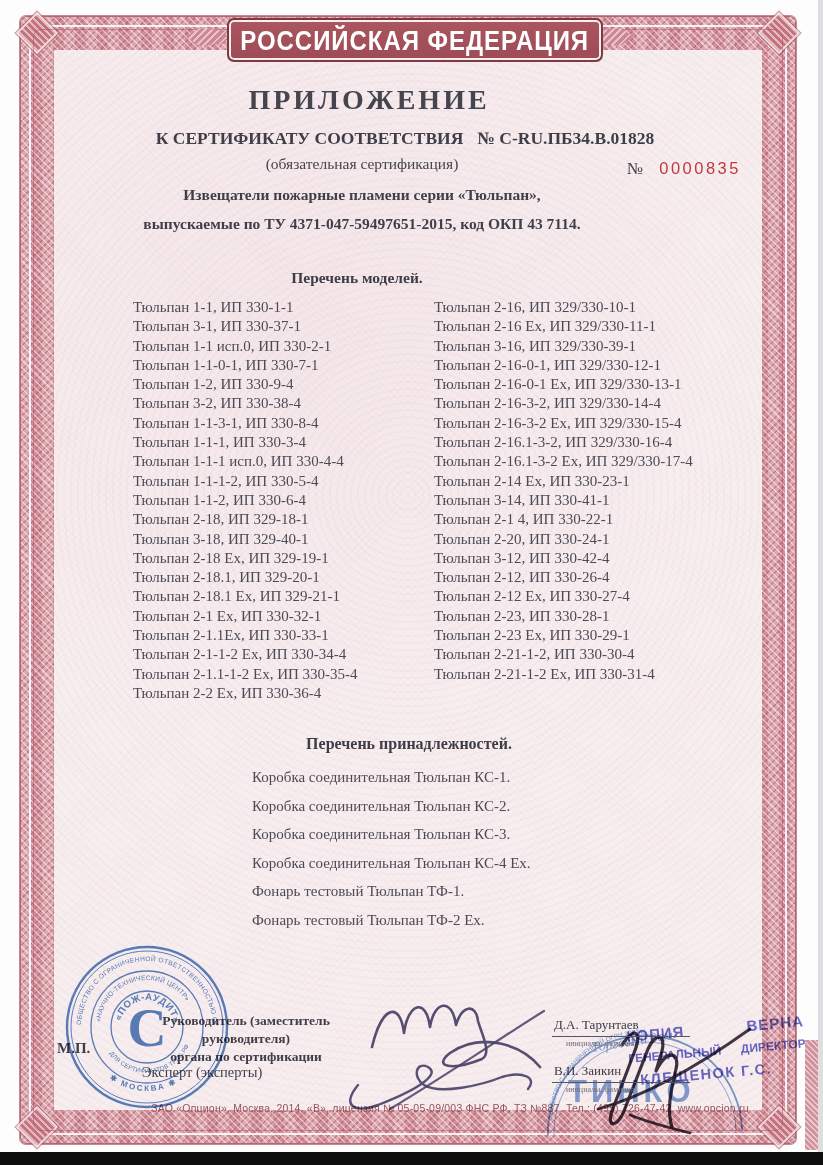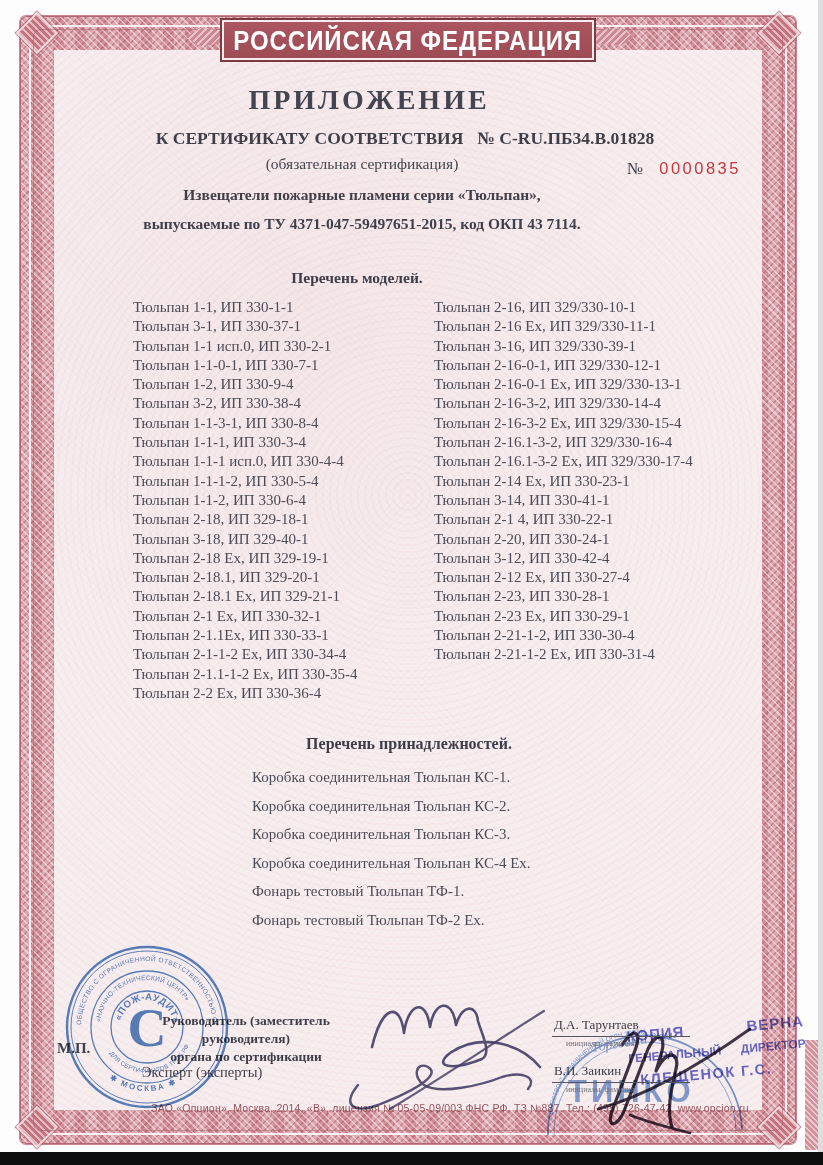--- a/index.html
+++ b/index.html
@@ -43,23 +43,23 @@
     background:
       radial-gradient(circle at 35% 25%, rgba(205,130,142,.07), transparent 45%),
       repeating-radial-gradient(circle at 50% 42%, rgba(190,120,135,.045) 0 2px, transparent 2px 7px),
       repeating-linear-gradient(45deg, rgba(214,156,165,.05) 0 1px, transparent 1px 5px),
       repeating-linear-gradient(-45deg, rgba(214,156,165,.05) 0 1px, transparent 1px 5px),
       #f7eef0;
   }
 
   
   .banner {
-    position:absolute; left:220px; top:18px; width:372px; height:40px; z-index:6;
+    position:absolute; left:227px; top:18px; width:372px; height:40px; z-index:6;
     background:linear-gradient(#ab5660, #9d4b55);
-    border:2px solid #7e3a43; border-radius:0;
+    border:2px solid #7e3a43; border-radius:7px;
     box-shadow: inset 0 0 0 2px rgba(255,255,255,.9);
     display:flex; align-items:center; justify-content:center;
   }
   .banner-text {
     font-family:"Liberation Sans", sans-serif; font-weight:bold;
     font-size:25px; color:#ffffff; letter-spacing:1px; white-space:nowrap;
     transform:scaleY(1.08) scaleX(.96);
   }
   .banner-wing {
     position:absolute; top:28px; width:40px; height:18px; z-index:5;
@@ -215,20 +215,21 @@
         <div>Тюльпан 2-16-0-1 Ex, ИП 329/330-13-1</div>
         <div>Тюльпан 2-16-3-2, ИП 329/330-14-4</div>
         <div>Тюльпан 2-16-3-2 Ex, ИП 329/330-15-4</div>
         <div>Тюльпан 2-16.1-3-2, ИП 329/330-16-4</div>
         <div>Тюльпан 2-16.1-3-2 Ex, ИП 329/330-17-4</div>
         <div>Тюльпан 2-14 Ex, ИП 330-23-1</div>
         <div>Тюльпан 3-14, ИП 330-41-1</div>
         <div>Тюльпан 2-1 4, ИП 330-22-1</div>
         <div>Тюльпан 2-20, ИП 330-24-1</div>
         <div>Тюльпан 3-12, ИП 330-42-4</div>
+        <div>Тюльпан 2-12, ИП 330-26-4</div>
         <div>Тюльпан 2-12 Ex, ИП 330-27-4</div>
         <div>Тюльпан 2-23, ИП 330-28-1</div>
         <div>Тюльпан 2-23 Ex, ИП 330-29-1</div>
         <div>Тюльпан 2-21-1-2, ИП 330-30-4</div>
         <div>Тюльпан 2-21-1-2 Ex, ИП 330-31-4</div>
       </div>
   </div>
 
   <div class="abs acc-heading">Перечень принадлежностей.</div>
 

